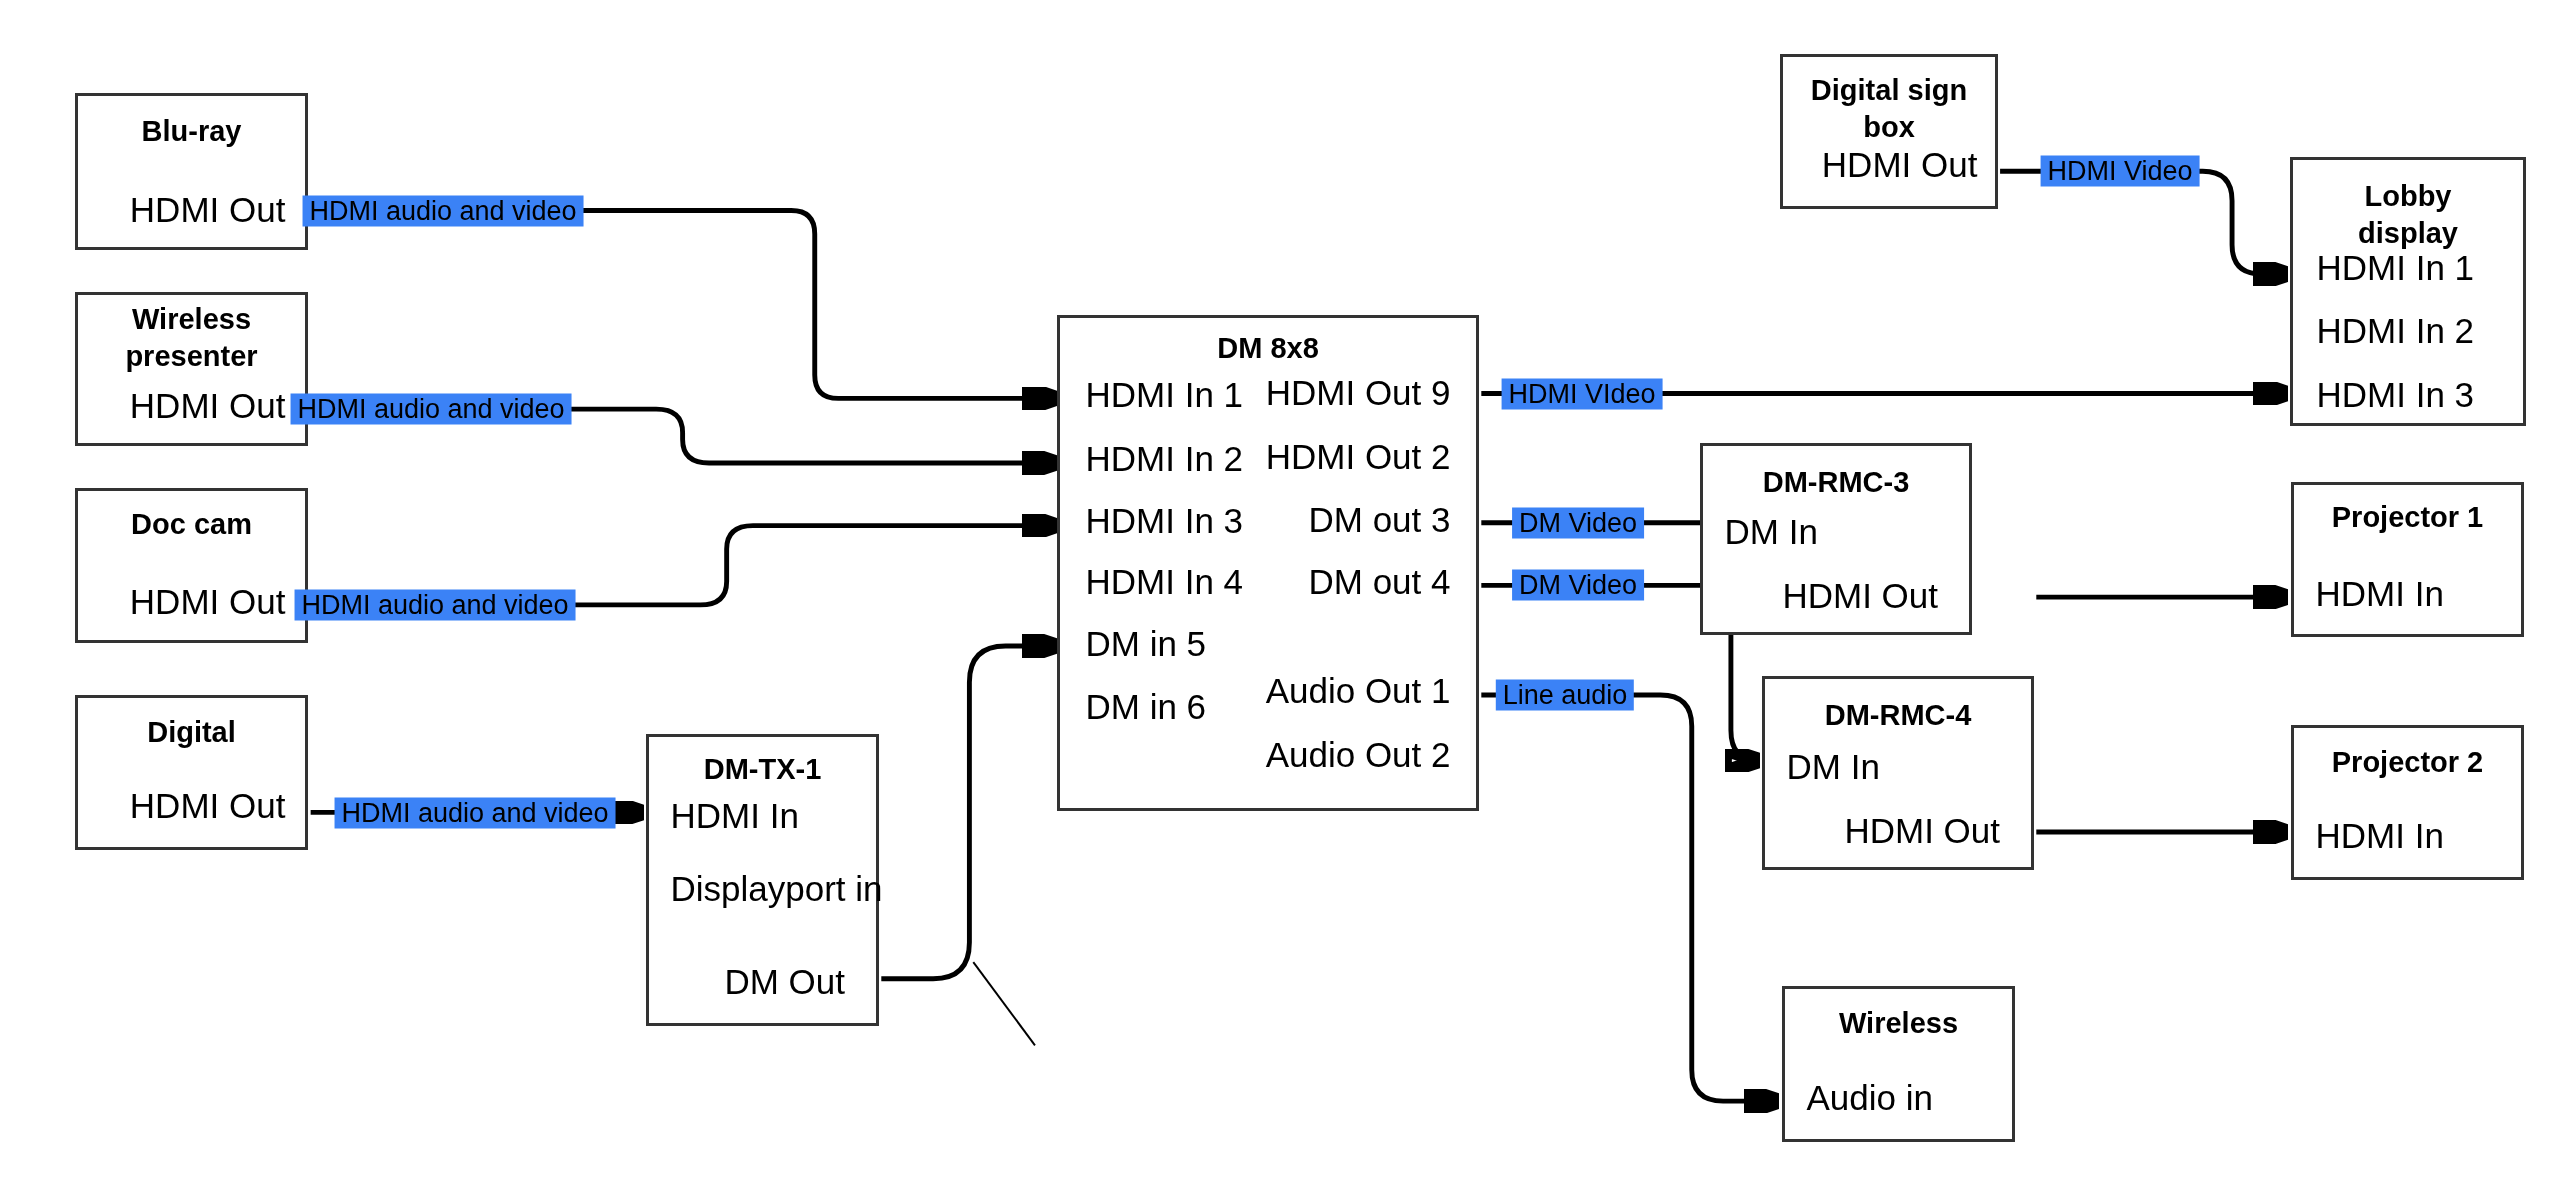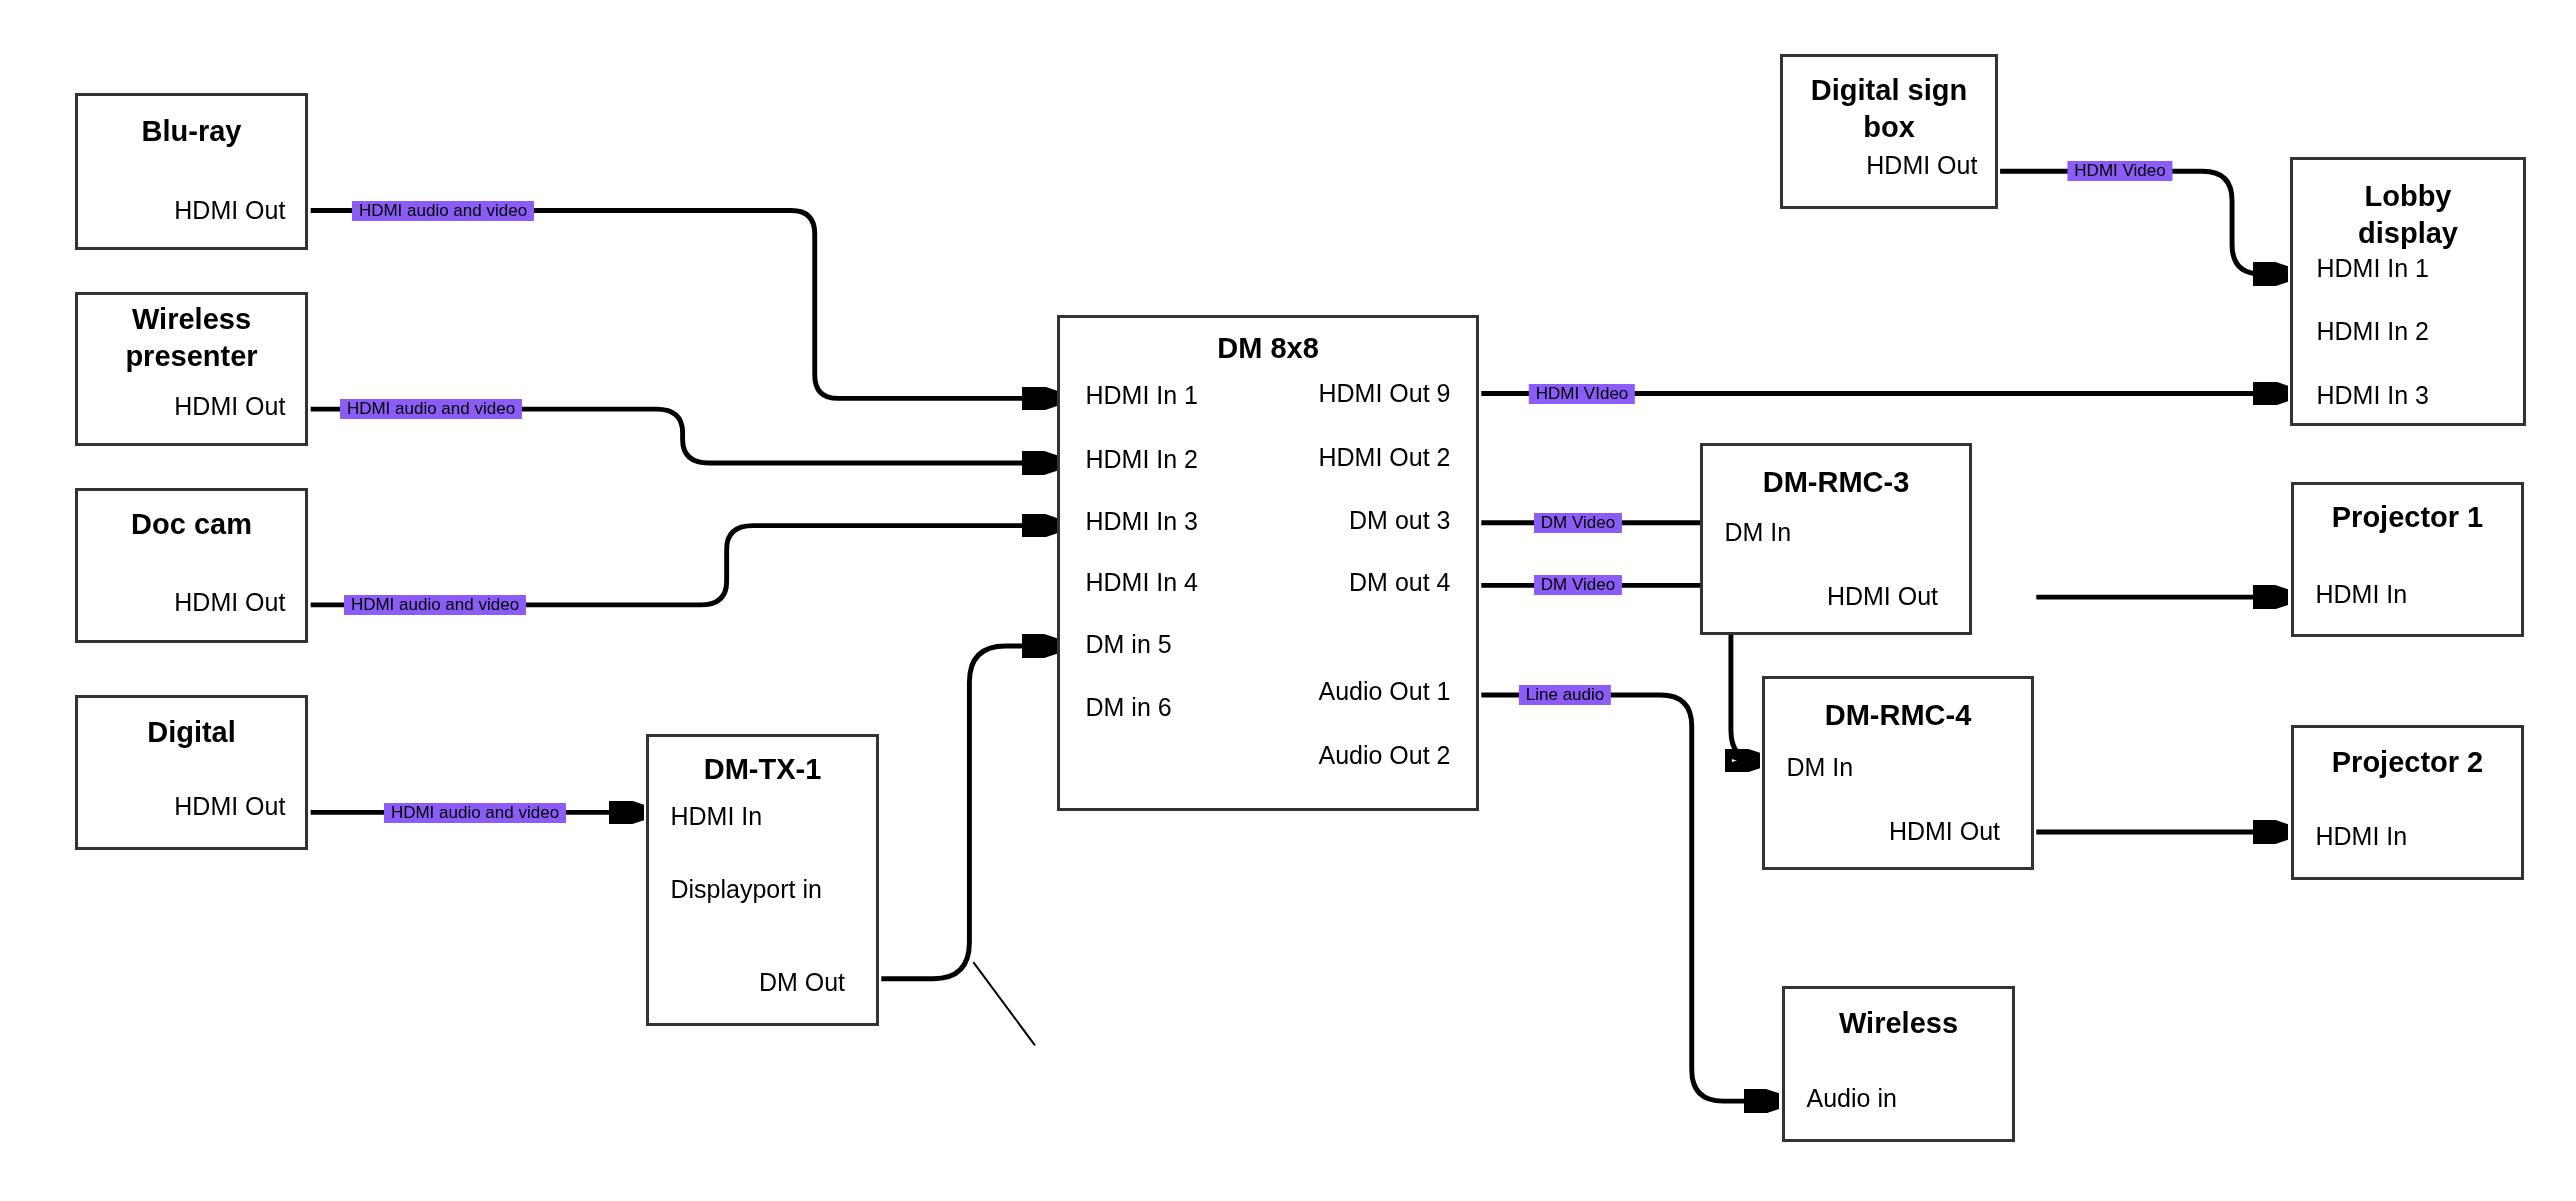--- a/index.html
+++ b/index.html
@@ -4,23 +4,23 @@
 <style>
   html,body{margin:0;padding:0;background:#ffffff;}
   .canvas{position:relative;width:2576px;height:1201px;background:#ffffff;
           font-family:"Liberation Sans",sans-serif;color:#000;overflow:hidden;}
   svg.wires{position:absolute;left:0;top:0;width:2576px;height:1201px;}
   svg.wires path{fill:none;stroke:#000000;stroke-width:5px;}
   svg.wires path.thin{stroke-width:2px;}
   .node{position:absolute;background:#ffffff;border:3.9px solid #333333;box-sizing:content-box;}
   .title{position:absolute;left:0;right:0;text-align:center;transform:translateY(-50%);
          font-weight:bold;font-size:29px;line-height:37px;white-space:pre-line;}
-  .port{position:absolute;transform:translateY(-50%);font-size:25px;white-space:nowrap;}
-  .elabel{position:absolute;transform:translate(-50%,-50%);background:#8b5cf6;
-          padding:0 6.9px;font-size:17px;white-space:nowrap;}
+  .port{position:absolute;transform:translateY(-50%);font-size:35px;white-space:nowrap;}
+  .elabel{position:absolute;transform:translate(-50%,-50%);background:#3b82f6;
+          padding:0 6.9px;font-size:27px;white-space:nowrap;}
   .note{position:absolute;border:2px dashed #000000;background:#ffffff;
         display:flex;align-items:center;justify-content:center;text-align:center;
         font-size:22.5px;line-height:29px;white-space:pre-line;}
 </style>
 </head>
 <body>
 
 <div class="canvas">
 
   <svg class="wires" viewBox="0 0 2631 1227" width="2576" height="1201">

